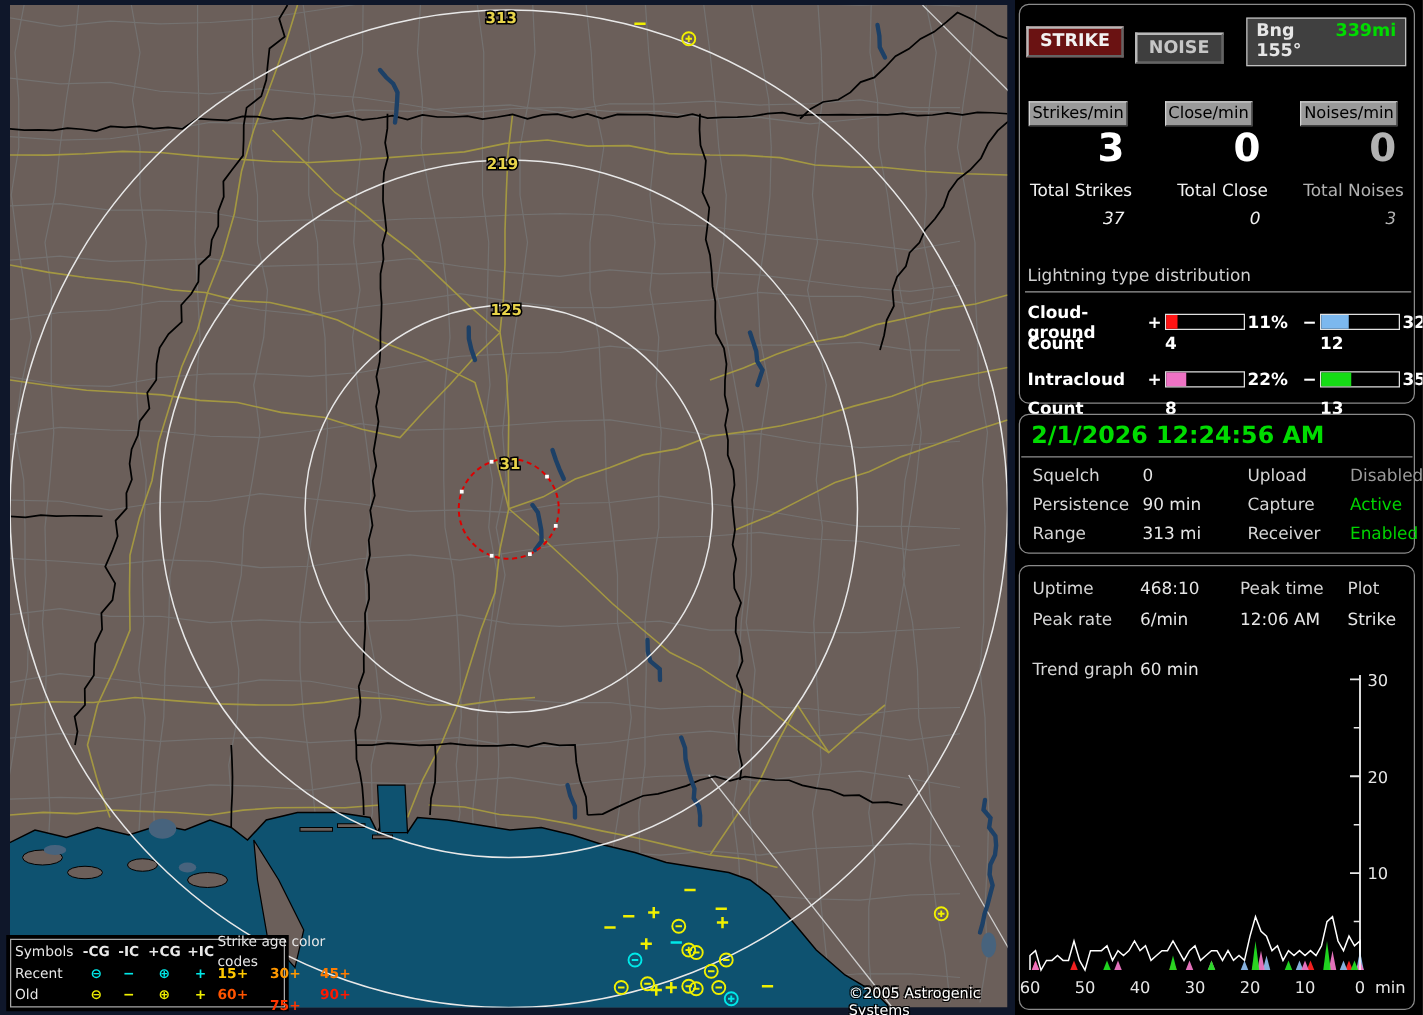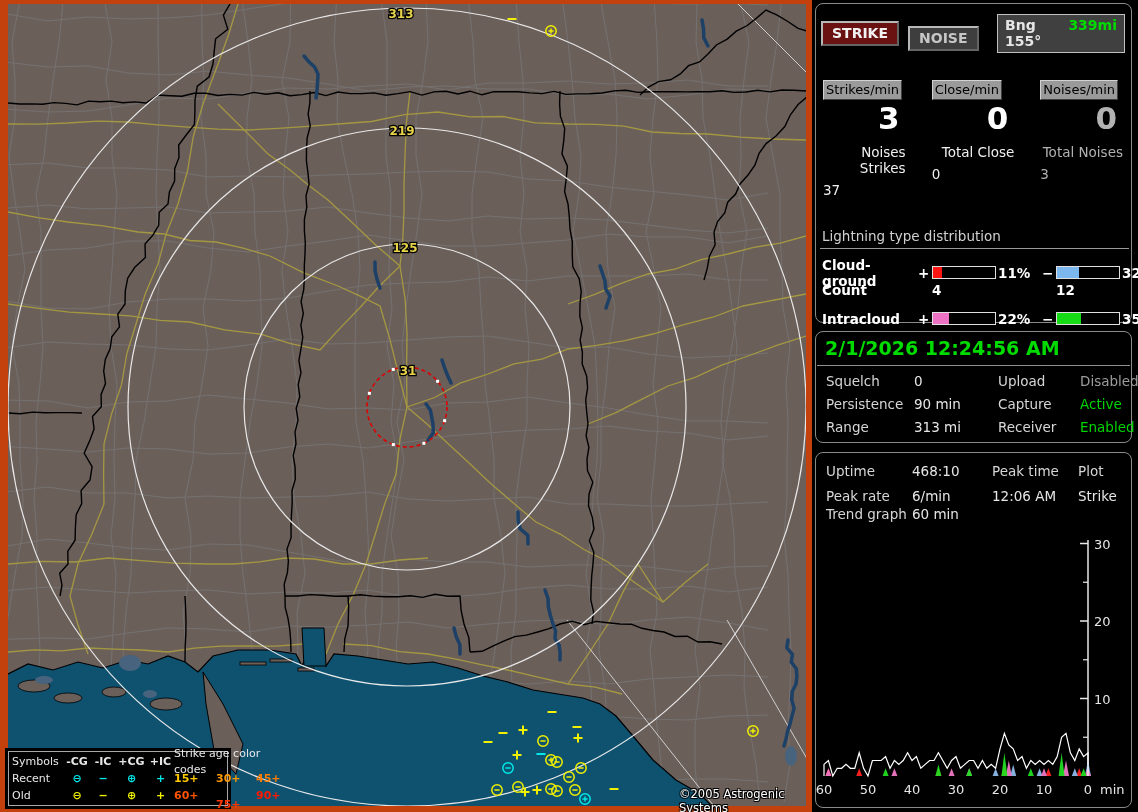--- a/index.html
+++ b/index.html
@@ -1,19 +1,19 @@
 <!DOCTYPE html>
 <html><head>
 <meta charset="utf-8">
 <style>
   html,body{margin:0;padding:0;background:#000;}
   body{width:1138px;height:812px;position:relative;overflow:hidden;
        font-family:"DejaVu Sans","Liberation Sans",sans-serif;color:#e6e6e6;}
   
-  #map-frame{position:absolute;left:0;top:0;width:812px;height:812px;background:#c2410c;}
+  #map-frame{position:absolute;left:0;top:0;width:812px;height:812px;background:#0f172a;}
   #map{position:absolute;left:8px;top:4px;width:798px;height:802px;}
   #mapsvg{display:block;}
   #map-legend{position:absolute;left:0px;top:747px;width:220px;height:55px;background:#000;
       border:1px solid #a8a8a8;box-shadow:0 0 0 3px #000;font-size:11px;line-height:16px;
       display:grid;grid-template-columns:52px 26px 26px 31px 27px 42px 40px 38px;
       grid-auto-rows:17px;align-items:center;padding:1px 3px;box-sizing:border-box;color:#e8e8e8;}
   #map-legend .agehdr{grid-column:6/span 3;}
   #map-legend span{display:block;}
   #map-legend .sym{font-weight:bold;text-align:center;}
   #map-legend .age{font-weight:bold;}
@@ -31,40 +31,40 @@
   #noise-btn{background:#3e3e3e;color:#c6c6c6;margin-left:9px;margin-top:10px;}
   #bng-badge{margin-left:auto;background:#404040;border:1px solid #c0c0c0;font-size:14px;
       font-weight:bold;padding:2px 7px 3px;width:112px;display:flex;justify-content:space-between;}
   #bng-badge .dist{color:#00dc00;}
   .statrow{display:grid;grid-template-columns:1fr 1fr 1fr;margin:26px 8px 0 7px;column-gap:26px;}
   .statcol .chip{display:inline-block;background:#9a9a9a;color:#000;font-size:13px;
       padding:1px 2px 2px;border-top:1px solid #d2d2d2;border-left:1px solid #d2d2d2;
       border-right:1px solid #3f3f3f;border-bottom:1px solid #3f3f3f;}
   .statcol .big{font-size:31px;font-weight:bold;text-align:right;margin:3px 6px 0 0;line-height:1.02;color:#fff;}
   .statcol .tlabel{font-size:13.5px;text-align:right;margin-top:9px;color:#f0f0f0;}
-  .statcol .tval{font-size:13.5px;margin:6px 6px 0 0;color:#f0f0f0;}
+  .statcol .tval{font-size:13.5px;text-align:right;margin:6px 6px 0 0;color:#f0f0f0;font-style:italic;}
   .statcol.dim .big,.statcol.dim .tlabel,.statcol.dim .tval{color:#b2b2b2;}
   #dist-heading{font-size:13.5px;color:#d0d0d0;border-bottom:1px solid #9a9a9a;
       padding:0 0 4px 2px;margin:30px 2px 8px 4px;}
   .distrow,.countrow{display:grid;grid-template-columns:96px 14px 66px 44px 14px 66px 1fr;
       align-items:center;font-size:13.5px;font-weight:bold;margin:2px 2px 0 6px;height:20px;color:#fff;}
   .countrow{margin-top:3px;margin-bottom:9px;}
   .bar{width:62px;height:11px;border:1px solid #e0e0e0;background:#000;}
   .bar i{display:block;height:100%;}
   
   #datetime{font-size:19px;font-weight:bold;color:#00dc00;padding:5px 8px 6px;
       border-bottom:1px solid #909090;margin:0 1px;}
   .strow{display:grid;grid-template-columns:88px 84px 82px 1fr;padding:0 10px;margin-top:7px;font-size:13.5px;}
   #panel2 .strow:first-of-type{margin-top:10px;}
   .green{color:#00d400;}
   .dimtxt{color:#9c9c9c;}
   
   .uprow{display:grid;grid-template-columns:86px 80px 86px 1fr;padding:0 10px;margin-top:9px;font-size:13.5px;}
   #panel3 .uprow:first-of-type{margin-top:10px;}
-  #trendrow{margin-top:2px;}
+  #trendrow{margin-top:24px;}
   #trendchart{position:absolute;left:0;bottom:3px;}
   .lab{color:#d6d6d6;}
 </style>
 </head>
 <body>
 
 <div id="map-frame">
   <div id="map">
     <svg id="mapsvg" width="798" height="802" viewBox="0 0 798 802">
         <rect x="0" y="0" width="798" height="802" fill="#6b5f5a"></rect>
@@ -321,21 +321,21 @@
     <div class="btn" id="noise-btn">NOISE</div>
     <div id="bng-badge">
       <span>Bng 155°</span>
       <span class="dist">339mi</span>
     </div>
   </div>
   <div class="statrow">
     <div class="statcol">
       <span class="chip">Strikes/min</span>
       <div class="big">3</div>
-      <div class="tlabel">Noises Strikes</div>
+      <div class="tlabel">Total Strikes</div>
       <div class="tval">37</div>
     </div>
     <div class="statcol">
       <span class="chip">Close/min</span>
       <div class="big">0</div>
       <div class="tlabel">Total Close</div>
       <div class="tval">0</div>
     </div>
     <div class="statcol dim">
       <span class="chip">Noises/min</span>

